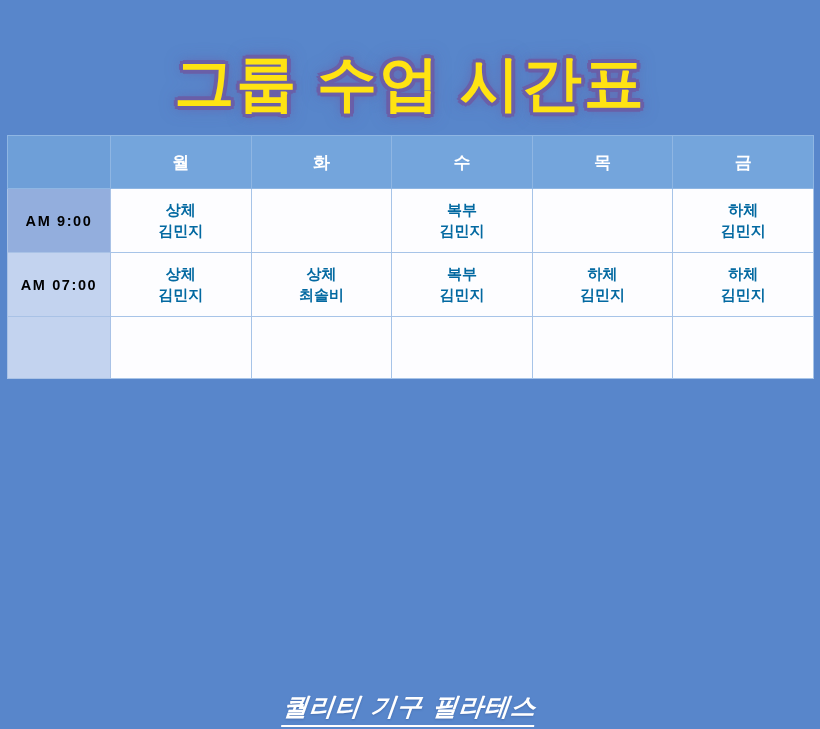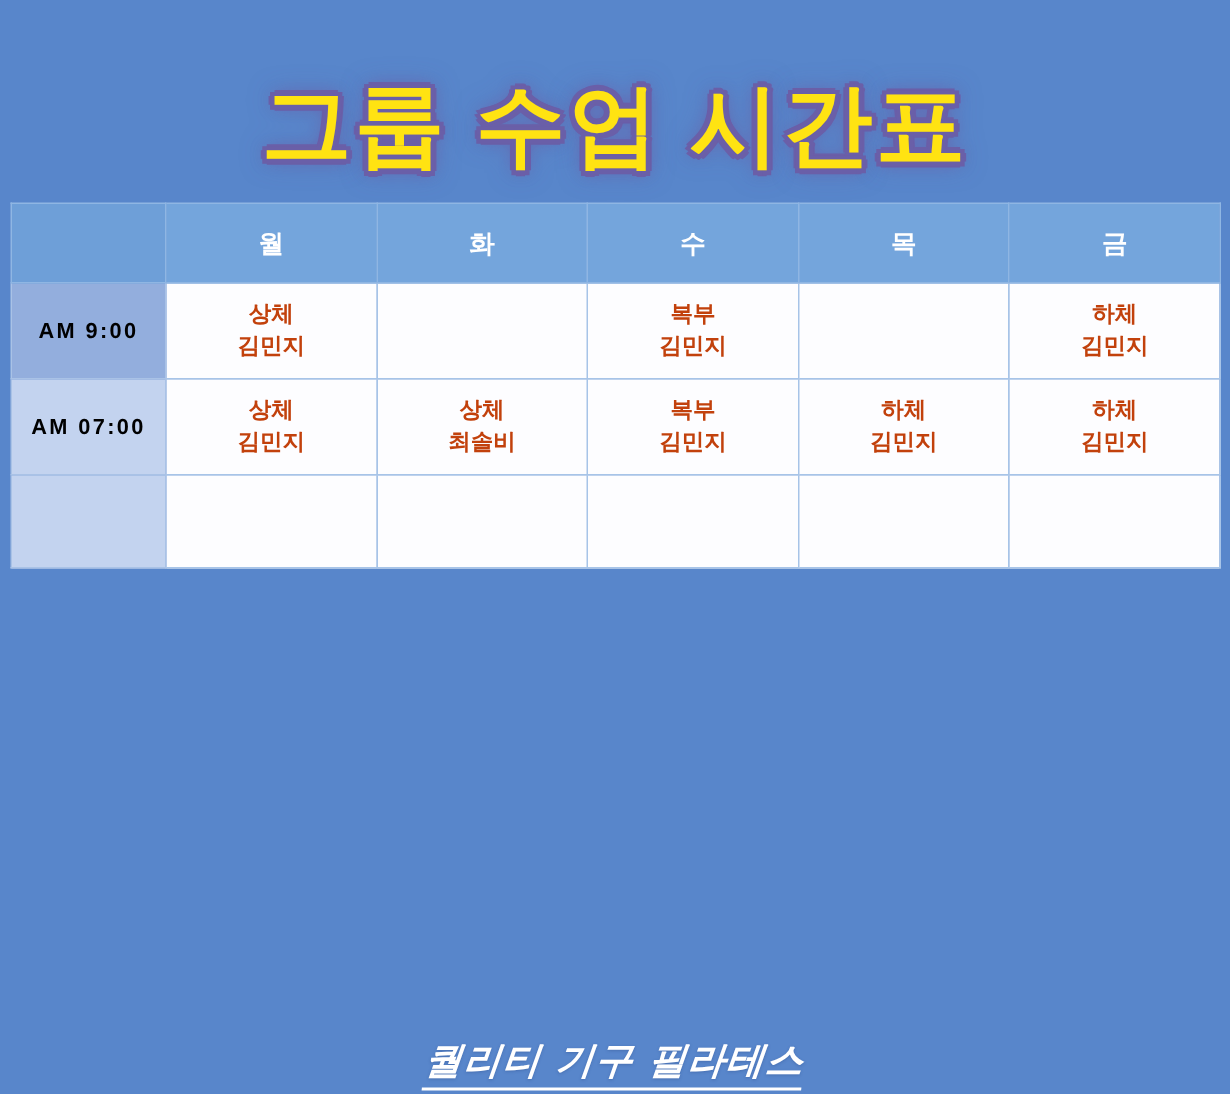--- a/index.html
+++ b/index.html
@@ -98,21 +98,21 @@
   tr.tone-a td.time { background: #93aedd; }
   tr.tone-b td.time { background: #c3d3ef; }
 
   
   td.slot {
     background: #fdfdff;
     height: 64px;
     text-align: center;
     vertical-align: middle;
     line-height: 1.35;
-    color: #c2410c;
+    color: #0369a1;
     font-size: 15px;
     font-weight: 700;
   }
   td.slot .course,
   td.slot .teacher {
     display: block;
     white-space: nowrap;
   }
   td.slot .course { margin-bottom: 1px; }
   tr.break-row td.slot { height: 62px; }

